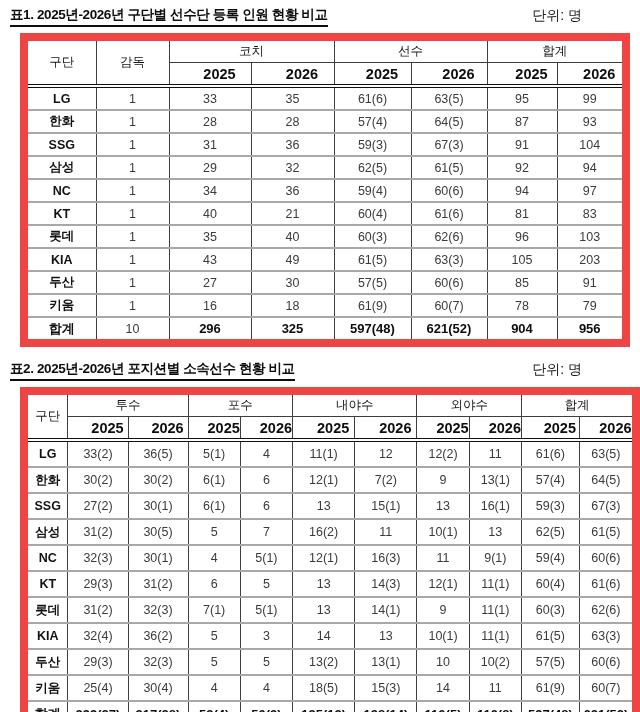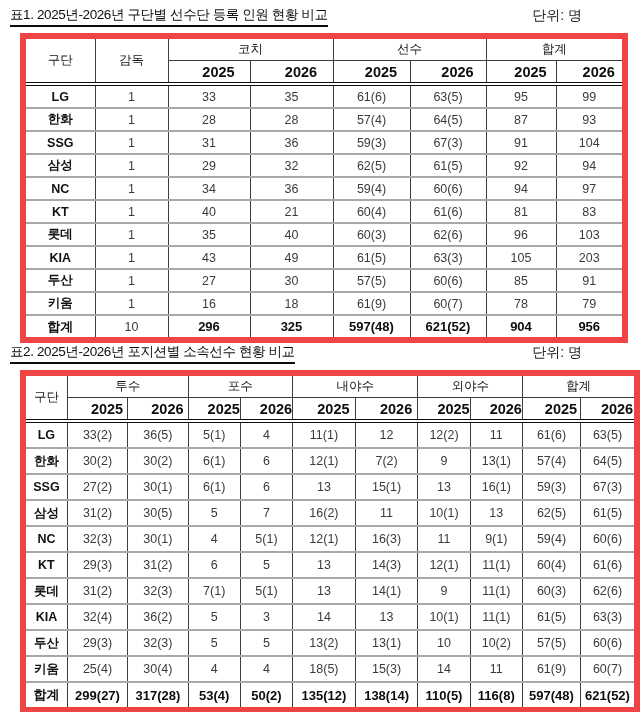--- a/index.html
+++ b/index.html
@@ -7,42 +7,42 @@
     width:640px;height:712px;background:#ffffff;
     font-family:"Liberation Sans","DejaVu Sans",sans-serif;color:#111;
     overflow:hidden;
   }
   .page{padding:6px 0 0 10px;}
   .title-row{
     display:flex;align-items:flex-end;justify-content:space-between;
     width:612px;margin-bottom:6px;
   }
   .tbl-title{
-    font-size:13.5px;font-weight:normal;letter-spacing:-0.4px;color:#0d0d0d;
+    font-size:13.5px;font-weight:bold;letter-spacing:-0.4px;color:#0d0d0d;
     border-bottom:2px solid #0d0d0d;padding-bottom:1px;text-align:center;
   }
   .unit{font-size:14px;color:#1c1c1c;margin-right:40px;padding-bottom:2px;}
   table.t{
     border-collapse:collapse;table-layout:fixed;margin-left:10px;
-    border:6px solid #ef4444;
+    border:8px solid #ef4444;
   }
   .t th,.t td{
     border:1px solid #3d3d3d;text-align:center;vertical-align:middle;
     padding:0;white-space:nowrap;overflow:hidden;
   }
   .t thead th{font-size:12.5px;font-weight:500;color:#131313;height:21px;}
   .t thead tr.years th{font-size:14.5px;font-weight:bold;color:#0e0e0e;padding-left:19px;}
   .t tbody td{font-size:12.5px;color:#3b3b3b;border-top:2px solid #a8a8a8;height:21px;}
   .t2 tbody td{height:24px;}
   .t tbody tr.first td{border-top:4px double #0f0f0f;}
   .t tbody td.team{font-weight:bold;color:#121212;}
   .t tbody tr.total td{font-weight:bold;color:#0d0d0d;font-size:13px;}
   .t1 tbody tr.total td:nth-child(2){font-weight:normal;font-size:12.5px;color:#3b3b3b;}
   .footnote{font-size:12px;margin:5px 0 0 10px;color:#161616;letter-spacing:-0.3px;}
-  .sect2{}
+  .sect2{margin-top:13px;}
 </style>
 </head>
 <body>
 
 <div class="page">
 
   <div class="title-row">
     <span class="tbl-title">표1. 2025년-2026년 구단별 선수단 등록 인원 현황 비교</span>
     <span class="unit">단위: 명</span>
   </div>

